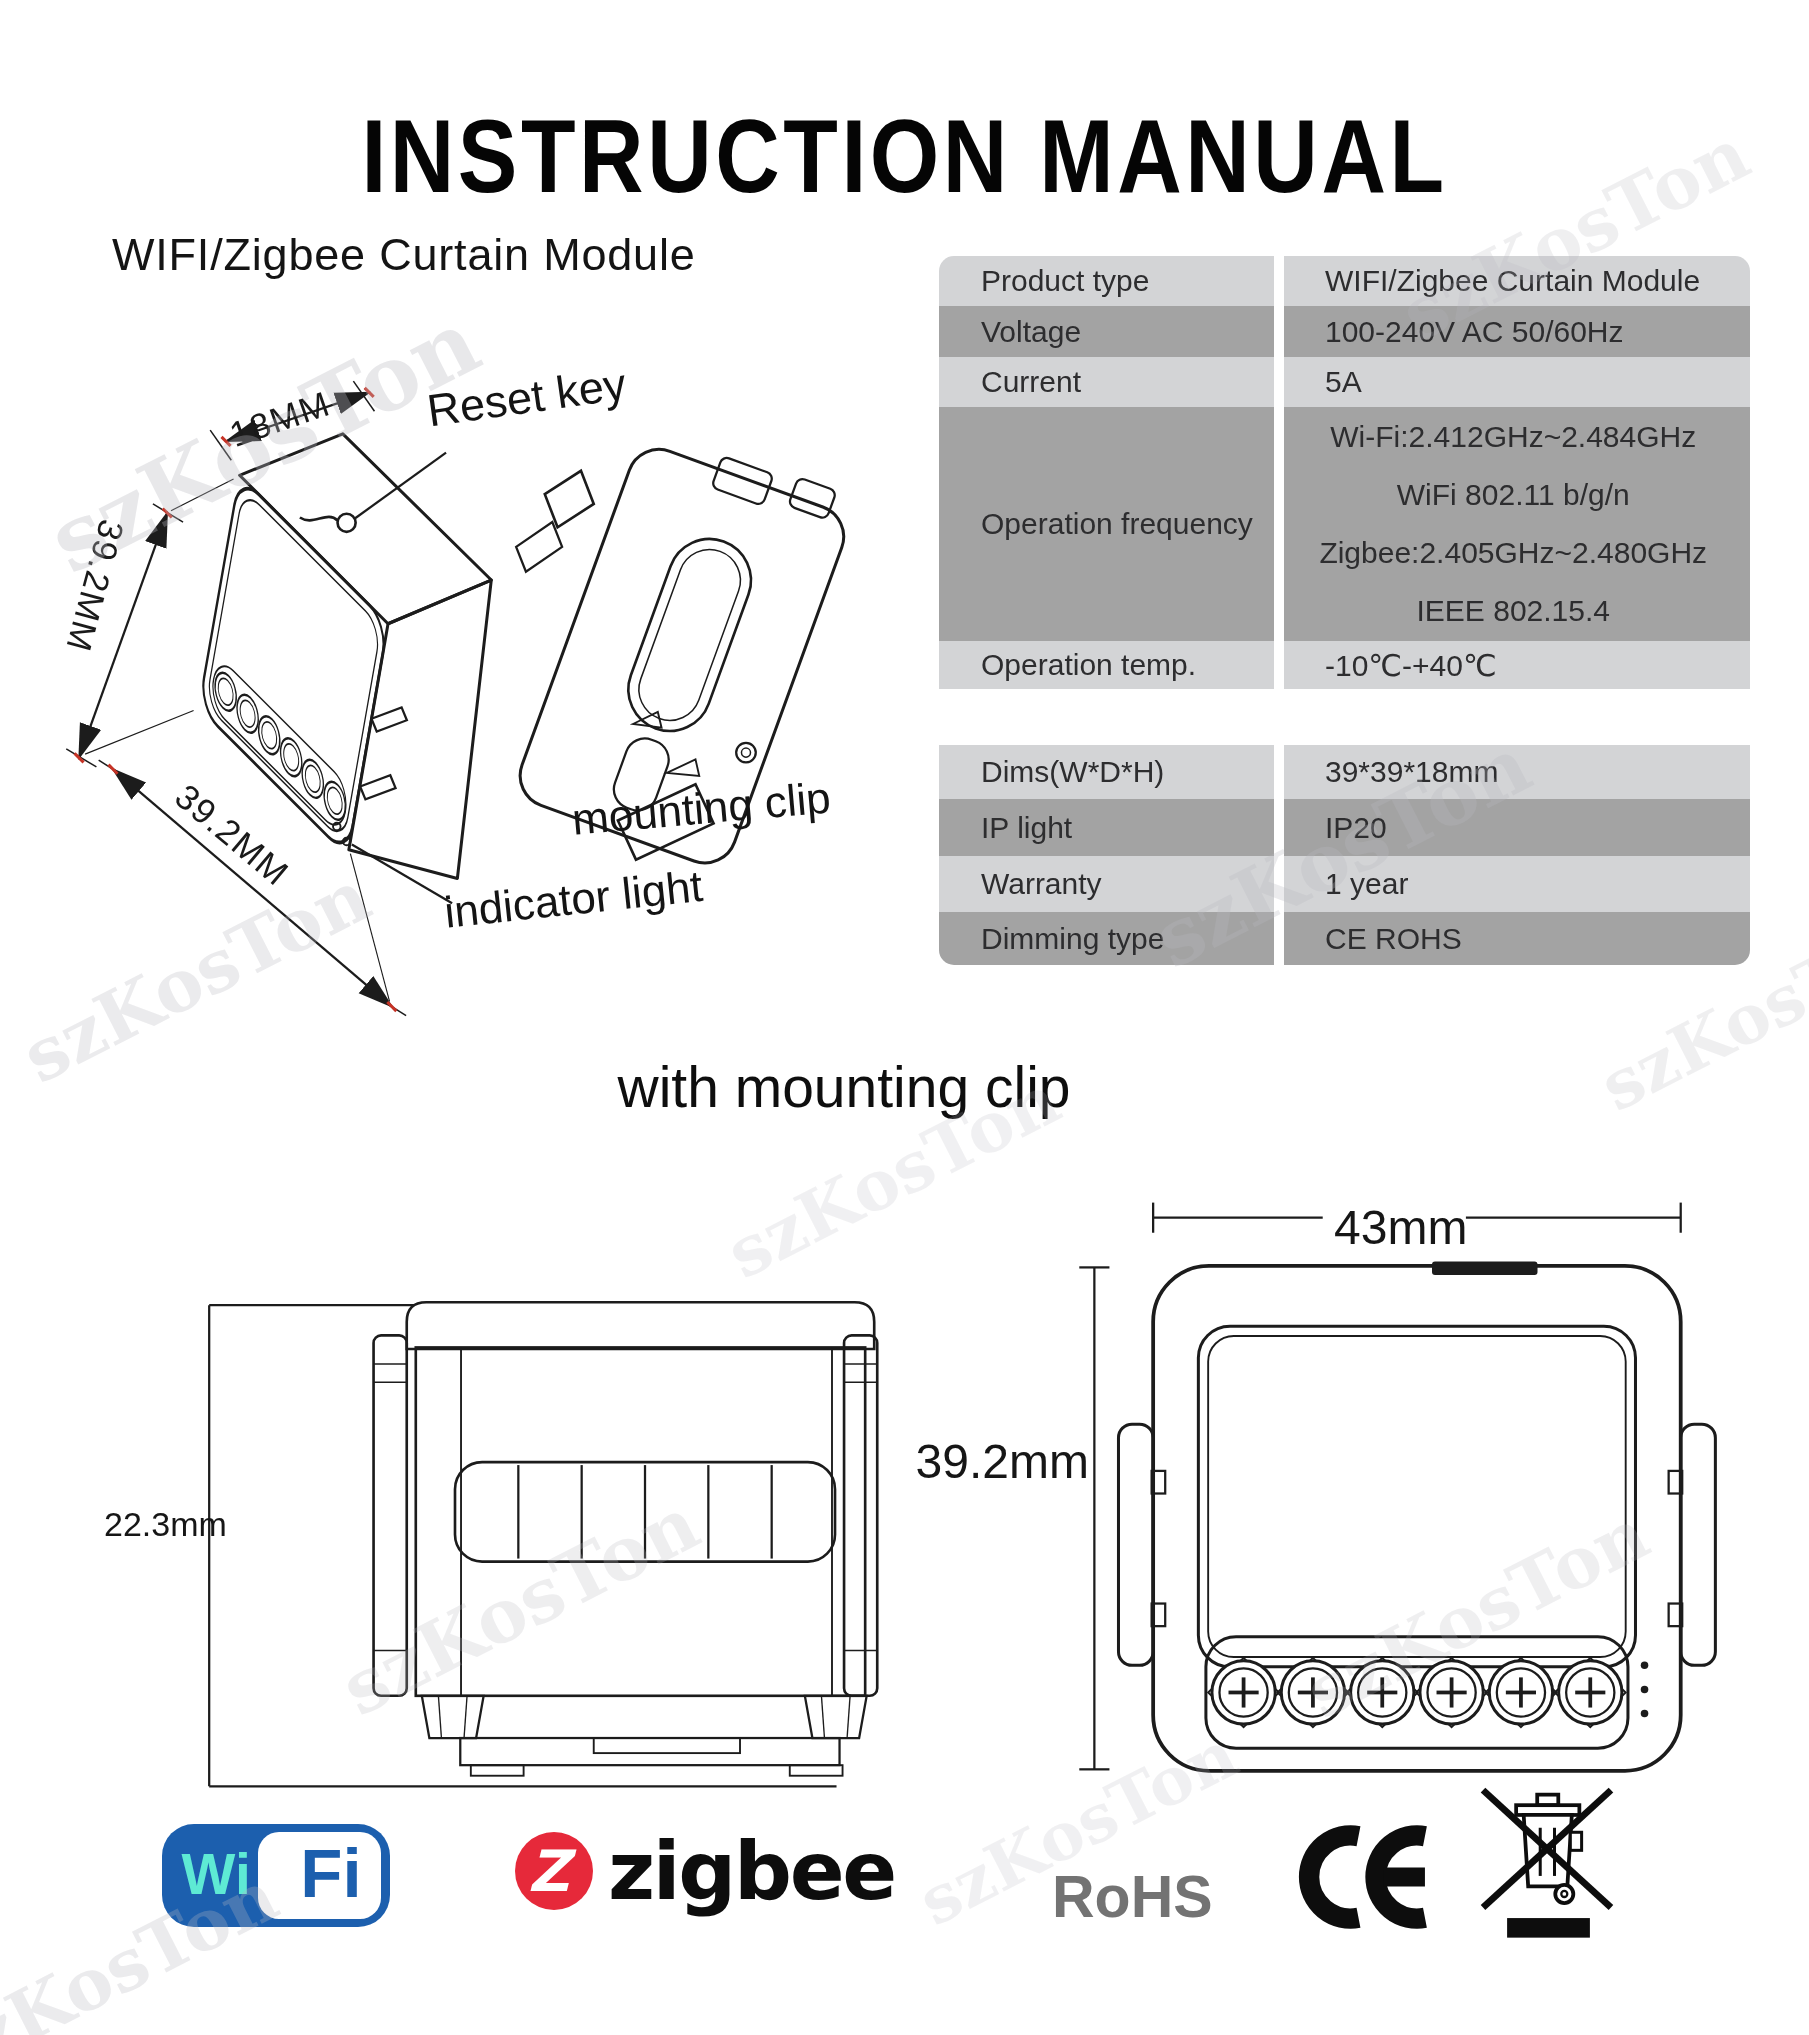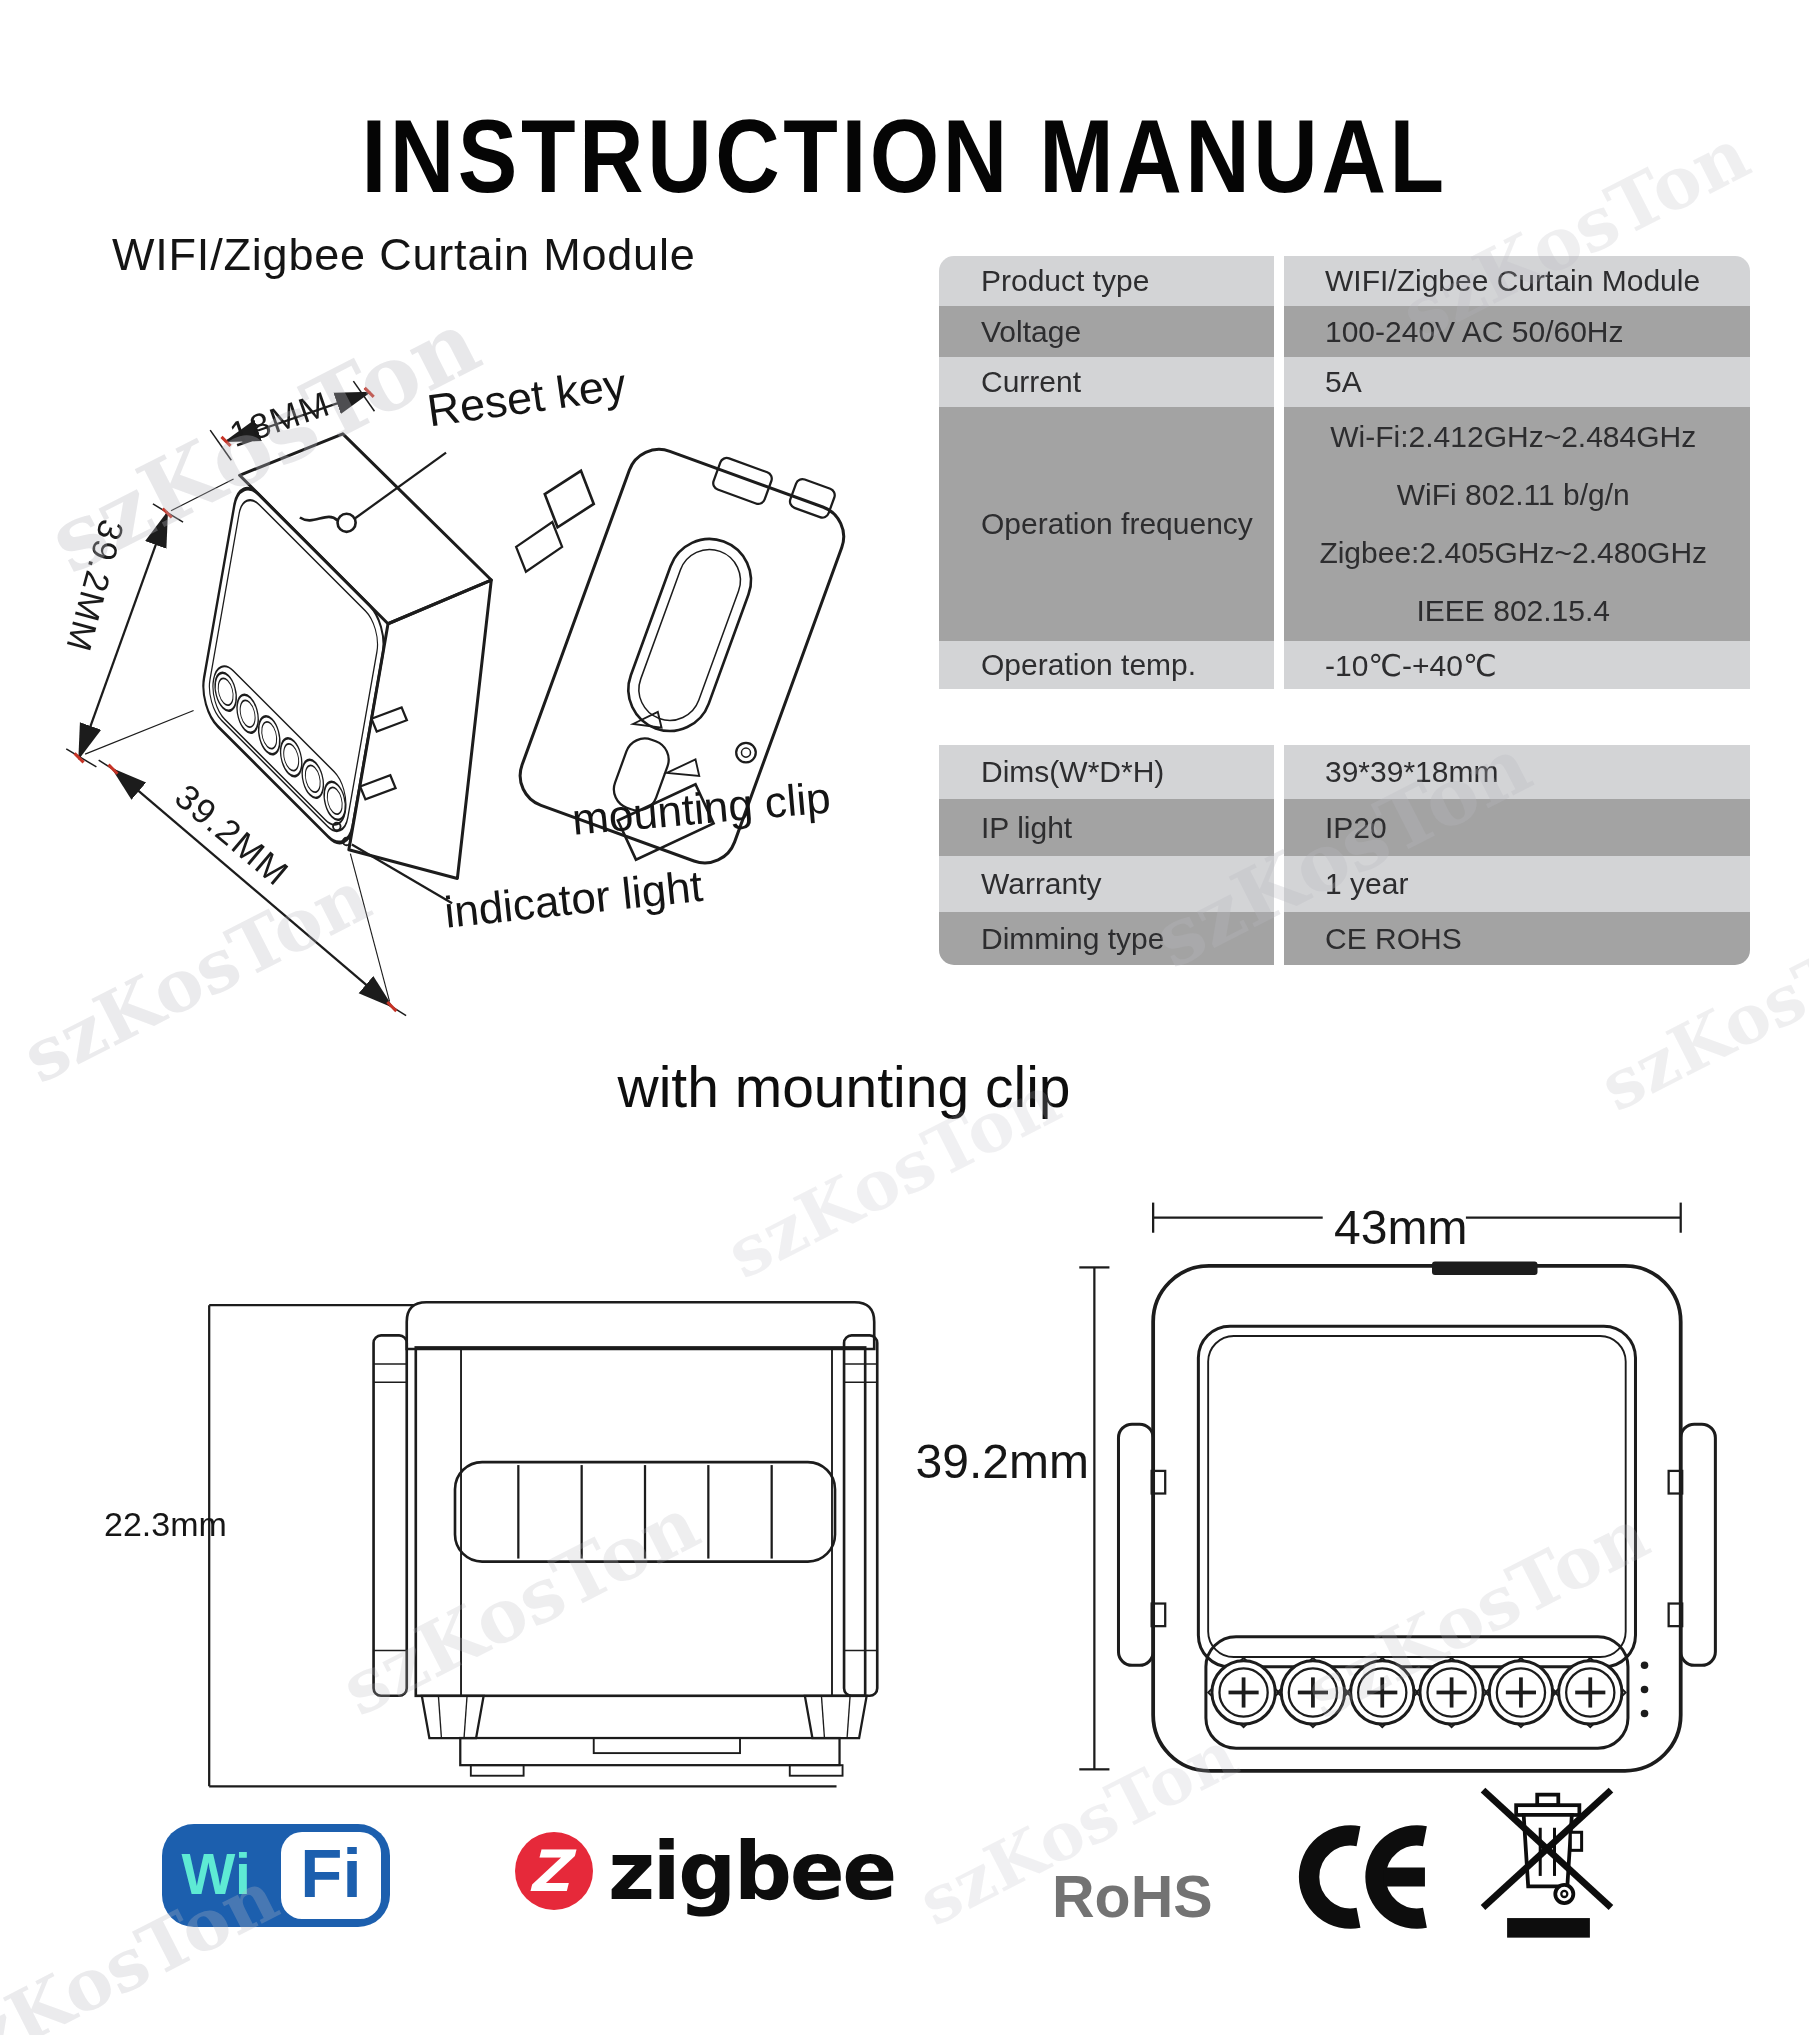--- a/index.html
+++ b/index.html
@@ -32,21 +32,21 @@
       padding-left:7.5px;padding-right:15px;line-height:58px;}
   
   svg.draw{position:absolute;z-index:6;}
   .ln{stroke:#1c1c1c;fill:none;}
   
   .wifi-logo{position:absolute;left:162px;top:1824px;width:228px;height:103px;background:#1c5fae;
       border-radius:32px;z-index:10;}
   .wifi-wi{position:absolute;left:19.6px;top:0;height:103px;line-height:100px;font-size:57px;
       font-weight:700;color:#5eead4;}
   .wifi-tab{position:absolute;right:9px;top:8.3px;bottom:8.3px;width:100px;background:#fff;
-      border-radius:21px;text-align:center;}
+      border-radius:21px;text-align:center;padding-left:23px;}
   .wifi-fi{font-size:69px;font-weight:700;color:#1c5fae;line-height:84px;}
   .zigbee-logo{position:absolute;left:515px;top:1829px;height:83px;display:flex;align-items:center;z-index:10;}
   .zigbee-circle{width:78px;height:78px;border-radius:50%;background:#e6293a;display:flex;
       align-items:center;justify-content:center;}
   .zigbee-z{color:#fff;font-size:57px;font-weight:700;transform:skewX(-14deg);font-family:"DejaVu Sans",sans-serif;}
   .zigbee-text{margin-left:15px;font-size:81px;font-weight:800;color:#0d0d0d;letter-spacing:-2.3px;
       font-family:"DejaVu Sans",sans-serif;line-height:78px;}
   .rohs{position:absolute;left:1052px;top:1863px;font-size:59px;font-weight:700;color:#737373;z-index:10;}
 </style>
 </head>

